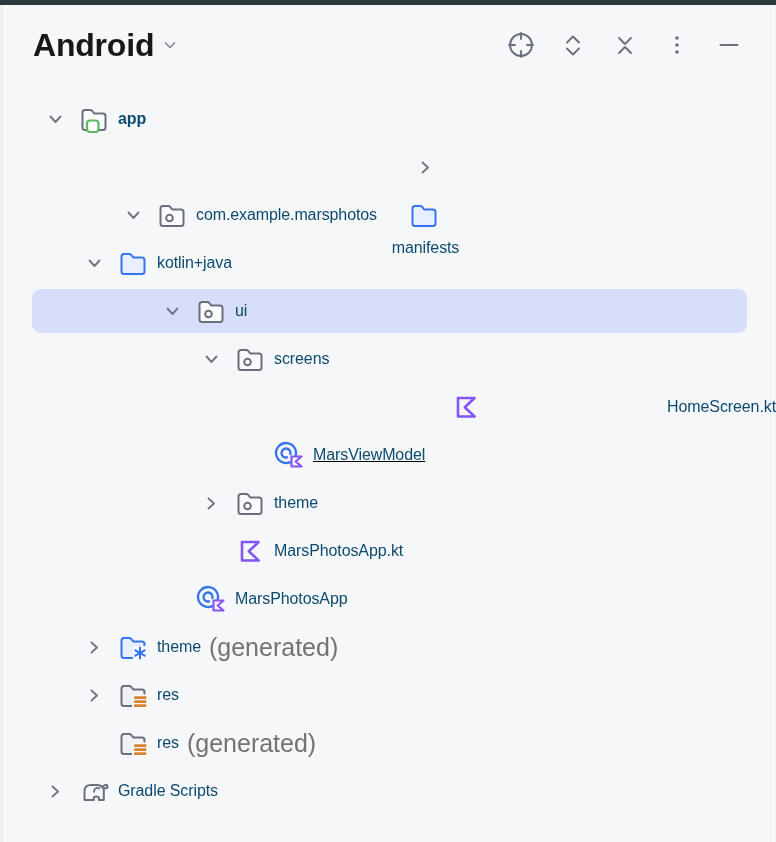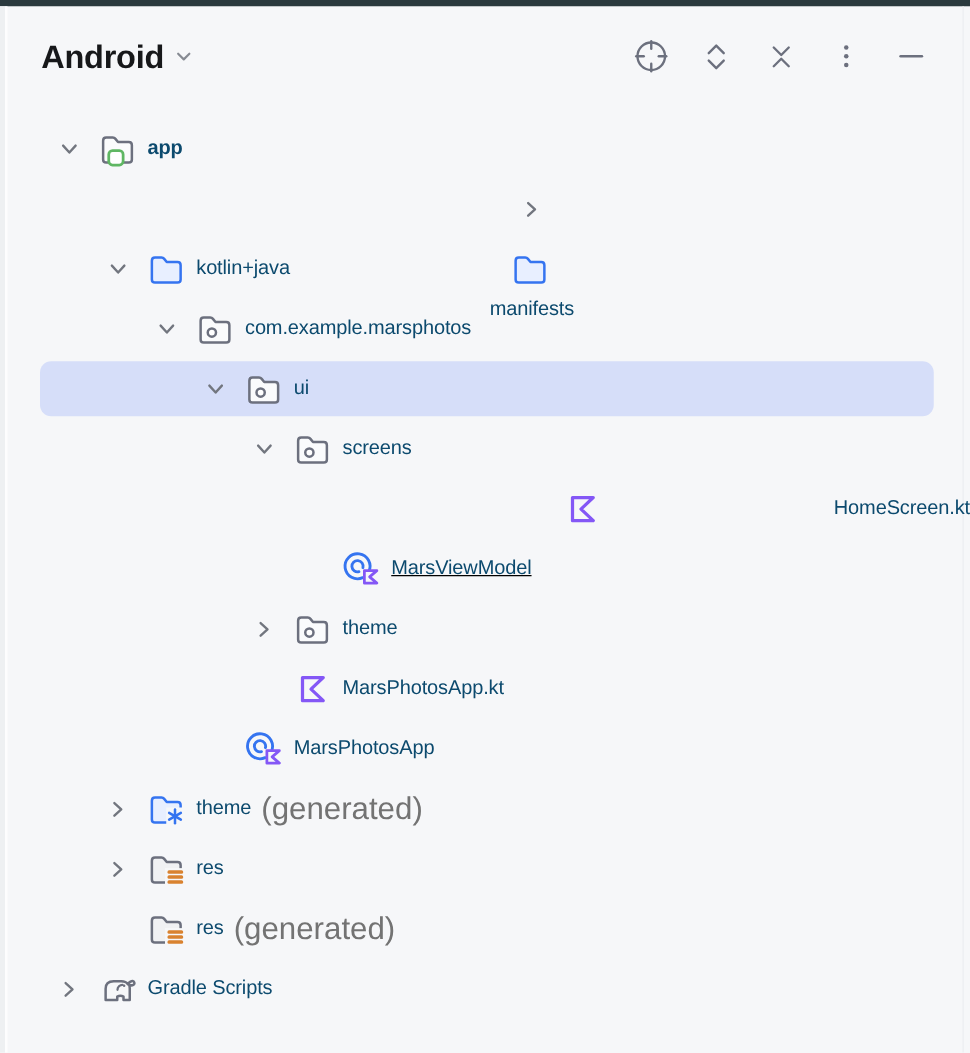--- a/index.html
+++ b/index.html
@@ -14,21 +14,21 @@
   .left-edge-line{position:absolute;top:5px;left:4px;bottom:0;width:2px;background:#fdfdfe;}
   .right-edge-line{position:absolute;top:5px;right:5px;bottom:0;width:1px;background:#eceef1;}
 
   .panel{position:absolute;top:5px;left:6px;right:0;bottom:0;}
 
   .header{
     height:80px;display:flex;align-items:center;
     padding:0 30px 0 27px;box-sizing:border-box;
   }
   .title-group{display:flex;align-items:center;gap:9px;cursor:pointer;}
-  .title{font-size:26px;font-weight:bold;color:#17181a;letter-spacing:-0.2px;}
+  .title{font-size:32px;font-weight:bold;color:#17181a;letter-spacing:-0.2px;}
   .title-group svg{margin-top:4px;}
   .spacer{flex:1;}
   .actions{display:flex;align-items:center;gap:18px;}
   .act-btn{
     width:34px;height:34px;display:flex;align-items:center;justify-content:center;
     background:transparent;border:none;padding:0;border-radius:6px;cursor:pointer;
   }
 
   .tree{position:relative;margin-top:10px;}
   .row{
@@ -132,47 +132,47 @@
           </svg>
         </span>
     <span class="cell nodeicon">
           <svg width="32" height="32" viewBox="0 0 32 32" fill="none">
             <path d="M4.5 24.5 V9.5 Q4.5 7 7 7 H12.2 Q13.5 7 14.2 7.9 L16.4 10.6 H25 Q27.5 10.6 27.5 13.1 V24.5 Q27.5 27 25 27 H7 Q4.5 27 4.5 24.5 Z" fill="#e8efff" stroke="#3574f0" stroke-width="2" stroke-linejoin="round"></path>
           </svg>
         </span>
     <span class="cell label">manifests</span>
 
   </div>
+      <div class="row" style="padding-left: 108px;">
+    <span class="cell chev">
+          <svg width="19" height="19" viewBox="0 0 19 19" fill="none">
+            <polyline points="4.5,6.5 9.5,12 14.5,6.5" stroke="#72767f" stroke-width="1.9" stroke-linecap="round" stroke-linejoin="round"></polyline>
+          </svg>
+        </span>
+    <span class="cell nodeicon">
+          <svg width="32" height="32" viewBox="0 0 32 32" fill="none">
+            <path d="M4.5 24.5 V9.5 Q4.5 7 7 7 H12.2 Q13.5 7 14.2 7.9 L16.4 10.6 H25 Q27.5 10.6 27.5 13.1 V24.5 Q27.5 27 25 27 H7 Q4.5 27 4.5 24.5 Z" fill="#fafbfc" stroke="#6c707e" stroke-width="2" stroke-linejoin="round"></path>
+            <circle cx="13.5" cy="19" r="3.3" fill="#ffffff" stroke="#6c707e" stroke-width="2"></circle>
+          </svg>
+        </span>
+    <span class="cell label">com.example.marsphotos</span>
+
+  </div>
       <div class="row" style="padding-left: 69px;">
     <span class="cell chev">
           <svg width="19" height="19" viewBox="0 0 19 19" fill="none">
             <polyline points="4.5,6.5 9.5,12 14.5,6.5" stroke="#72767f" stroke-width="1.9" stroke-linecap="round" stroke-linejoin="round"></polyline>
           </svg>
         </span>
     <span class="cell nodeicon">
           <svg width="32" height="32" viewBox="0 0 32 32" fill="none">
             <path d="M4.5 24.5 V9.5 Q4.5 7 7 7 H12.2 Q13.5 7 14.2 7.9 L16.4 10.6 H25 Q27.5 10.6 27.5 13.1 V24.5 Q27.5 27 25 27 H7 Q4.5 27 4.5 24.5 Z" fill="#e8efff" stroke="#3574f0" stroke-width="2" stroke-linejoin="round"></path>
           </svg>
         </span>
     <span class="cell label">kotlin+java</span>
-
-  </div>
-      <div class="row" style="padding-left: 108px;">
-    <span class="cell chev">
-          <svg width="19" height="19" viewBox="0 0 19 19" fill="none">
-            <polyline points="4.5,6.5 9.5,12 14.5,6.5" stroke="#72767f" stroke-width="1.9" stroke-linecap="round" stroke-linejoin="round"></polyline>
-          </svg>
-        </span>
-    <span class="cell nodeicon">
-          <svg width="32" height="32" viewBox="0 0 32 32" fill="none">
-            <path d="M4.5 24.5 V9.5 Q4.5 7 7 7 H12.2 Q13.5 7 14.2 7.9 L16.4 10.6 H25 Q27.5 10.6 27.5 13.1 V24.5 Q27.5 27 25 27 H7 Q4.5 27 4.5 24.5 Z" fill="#fafbfc" stroke="#6c707e" stroke-width="2" stroke-linejoin="round"></path>
-            <circle cx="13.5" cy="19" r="3.3" fill="#ffffff" stroke="#6c707e" stroke-width="2"></circle>
-          </svg>
-        </span>
-    <span class="cell label">com.example.marsphotos</span>
 
   </div>
       <div class="row" style="padding-left: 147px;">
         <div class="hl"></div>
     <span class="cell chev">
           <svg width="19" height="19" viewBox="0 0 19 19" fill="none">
             <polyline points="4.5,6.5 9.5,12 14.5,6.5" stroke="#72767f" stroke-width="1.9" stroke-linecap="round" stroke-linejoin="round"></polyline>
           </svg>
         </span>
     <span class="cell nodeicon">

